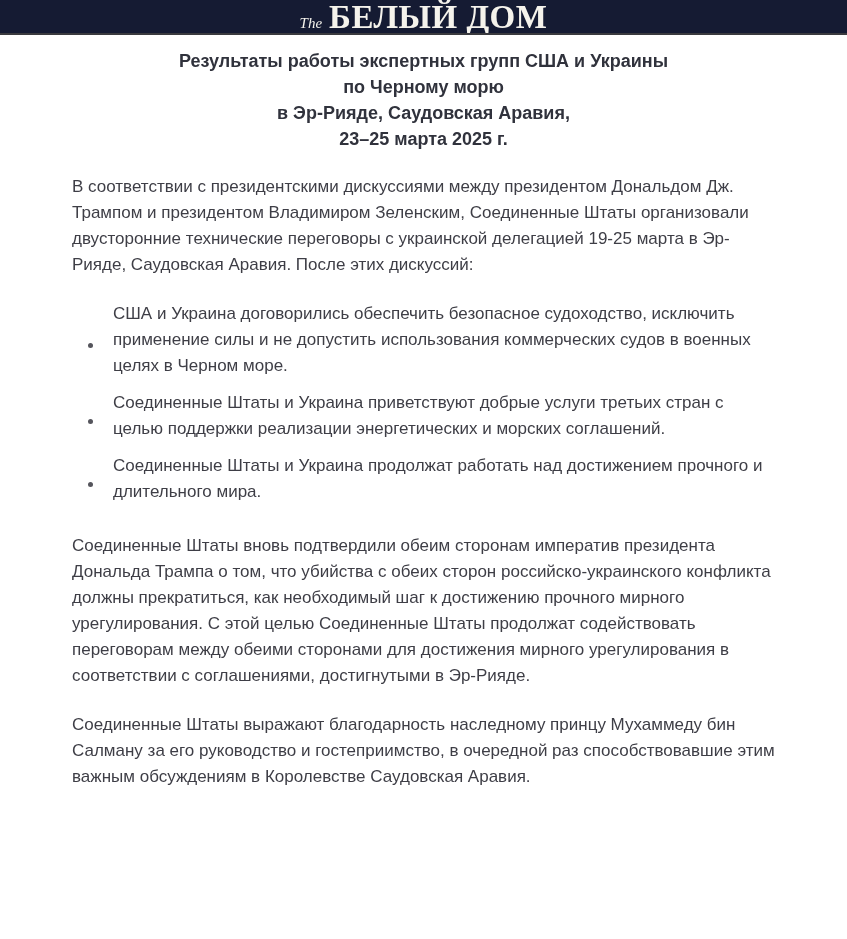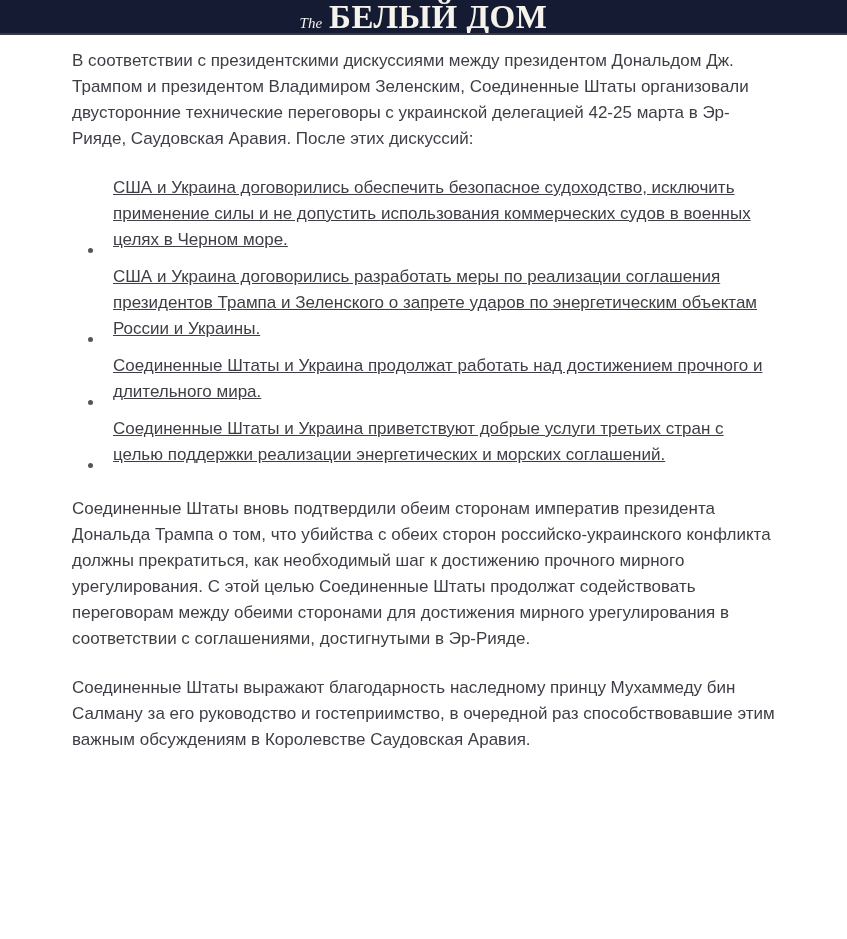--- a/index.html
+++ b/index.html
@@ -61,23 +61,22 @@
     font-size: 17px;
     line-height: 26px;
   }
   .agreements {
     list-style: none;
     margin: 0 0 28px 0;
     padding: 0;
   }
   .agreements li {
     display: flex;
-    align-items: flex-end;
+    align-items: center;
     margin-bottom: 11px;
-    text-decoration: underline;
   }
   .agreements li:last-child {
     margin-bottom: 0;
   }
   .dot {
     flex: none;
     width: 5px;
     height: 5px;
     border-radius: 50%;
     background: #55555c;
@@ -93,38 +92,38 @@
 <body>
 
 <header class="masthead">
   <div class="logo">
     <span class="logo-the">The</span>
     <span class="logo-main">БЕЛЫЙ ДОМ</span>
   </div>
 </header>
 
 <main class="page">
+  <h1 class="doc-title">Результаты работы экспертных групп США и Украины
+по Черному морю
+в Эр-Рияде, Саудовская Аравия,
+23–25 марта 2025 г.</h1>
 
-  <p>В соответствии с президентскими дискуссиями между президентом Дональдом Дж. Трампом и президентом Владимиром Зеленским, Соединенные Штаты организовали двусторонние технические переговоры с украинской делегацией 42-25 марта в Эр-Рияде, Саудовская Аравия. После этих дискуссий:</p>
+  <p>В соответствии с президентскими дискуссиями между президентом Дональдом Дж. Трампом и президентом Владимиром Зеленским, Соединенные Штаты организовали двусторонние технические переговоры с украинской делегацией 19-25 марта в Эр-Рияде, Саудовская Аравия. После этих дискуссий:</p>
 
   <ul class="agreements">
     <li>
       <span class="dot"></span>
       <span class="li-text">США и Украина договорились обеспечить безопасное судоходство, исключить применение силы и не допустить использования коммерческих судов в военных целях в Черном море.</span>
     </li>
     <li>
       <span class="dot"></span>
-      <span class="li-text">США и Украина договорились разработать меры по реализации соглашения президентов Трампа и Зеленского о запрете ударов по энергетическим объектам России и Украины.</span>
+      <span class="li-text">Соединенные Штаты и Украина приветствуют добрые услуги третьих стран с целью поддержки реализации энергетических и морских соглашений.</span>
     </li>
     <li>
       <span class="dot"></span>
       <span class="li-text">Соединенные Штаты и Украина продолжат работать над достижением прочного и длительного мира.</span>
-    </li>
-    <li>
-      <span class="dot"></span>
-      <span class="li-text">Соединенные Штаты и Украина приветствуют добрые услуги третьих стран с целью поддержки реализации энергетических и морских соглашений.</span>
     </li>
   </ul>
 
   <p>Соединенные Штаты вновь подтвердили обеим сторонам императив президента Дональда Трампа о том, что убийства с обеих сторон российско-украинского конфликта должны прекратиться, как необходимый шаг к достижению прочного мирного урегулирования. С этой целью Соединенные Штаты продолжат содействовать переговорам между обеими сторонами для достижения мирного урегулирования в соответствии с соглашениями, достигнутыми в Эр-Рияде.</p>
 
   <p>Соединенные Штаты выражают благодарность наследному принцу Мухаммеду бин Салману за его руководство и гостеприимство, в очередной раз способствовавшие этим важным обсуждениям в Королевстве Саудовская Аравия.</p>
 </main>
 
 </body></html>

